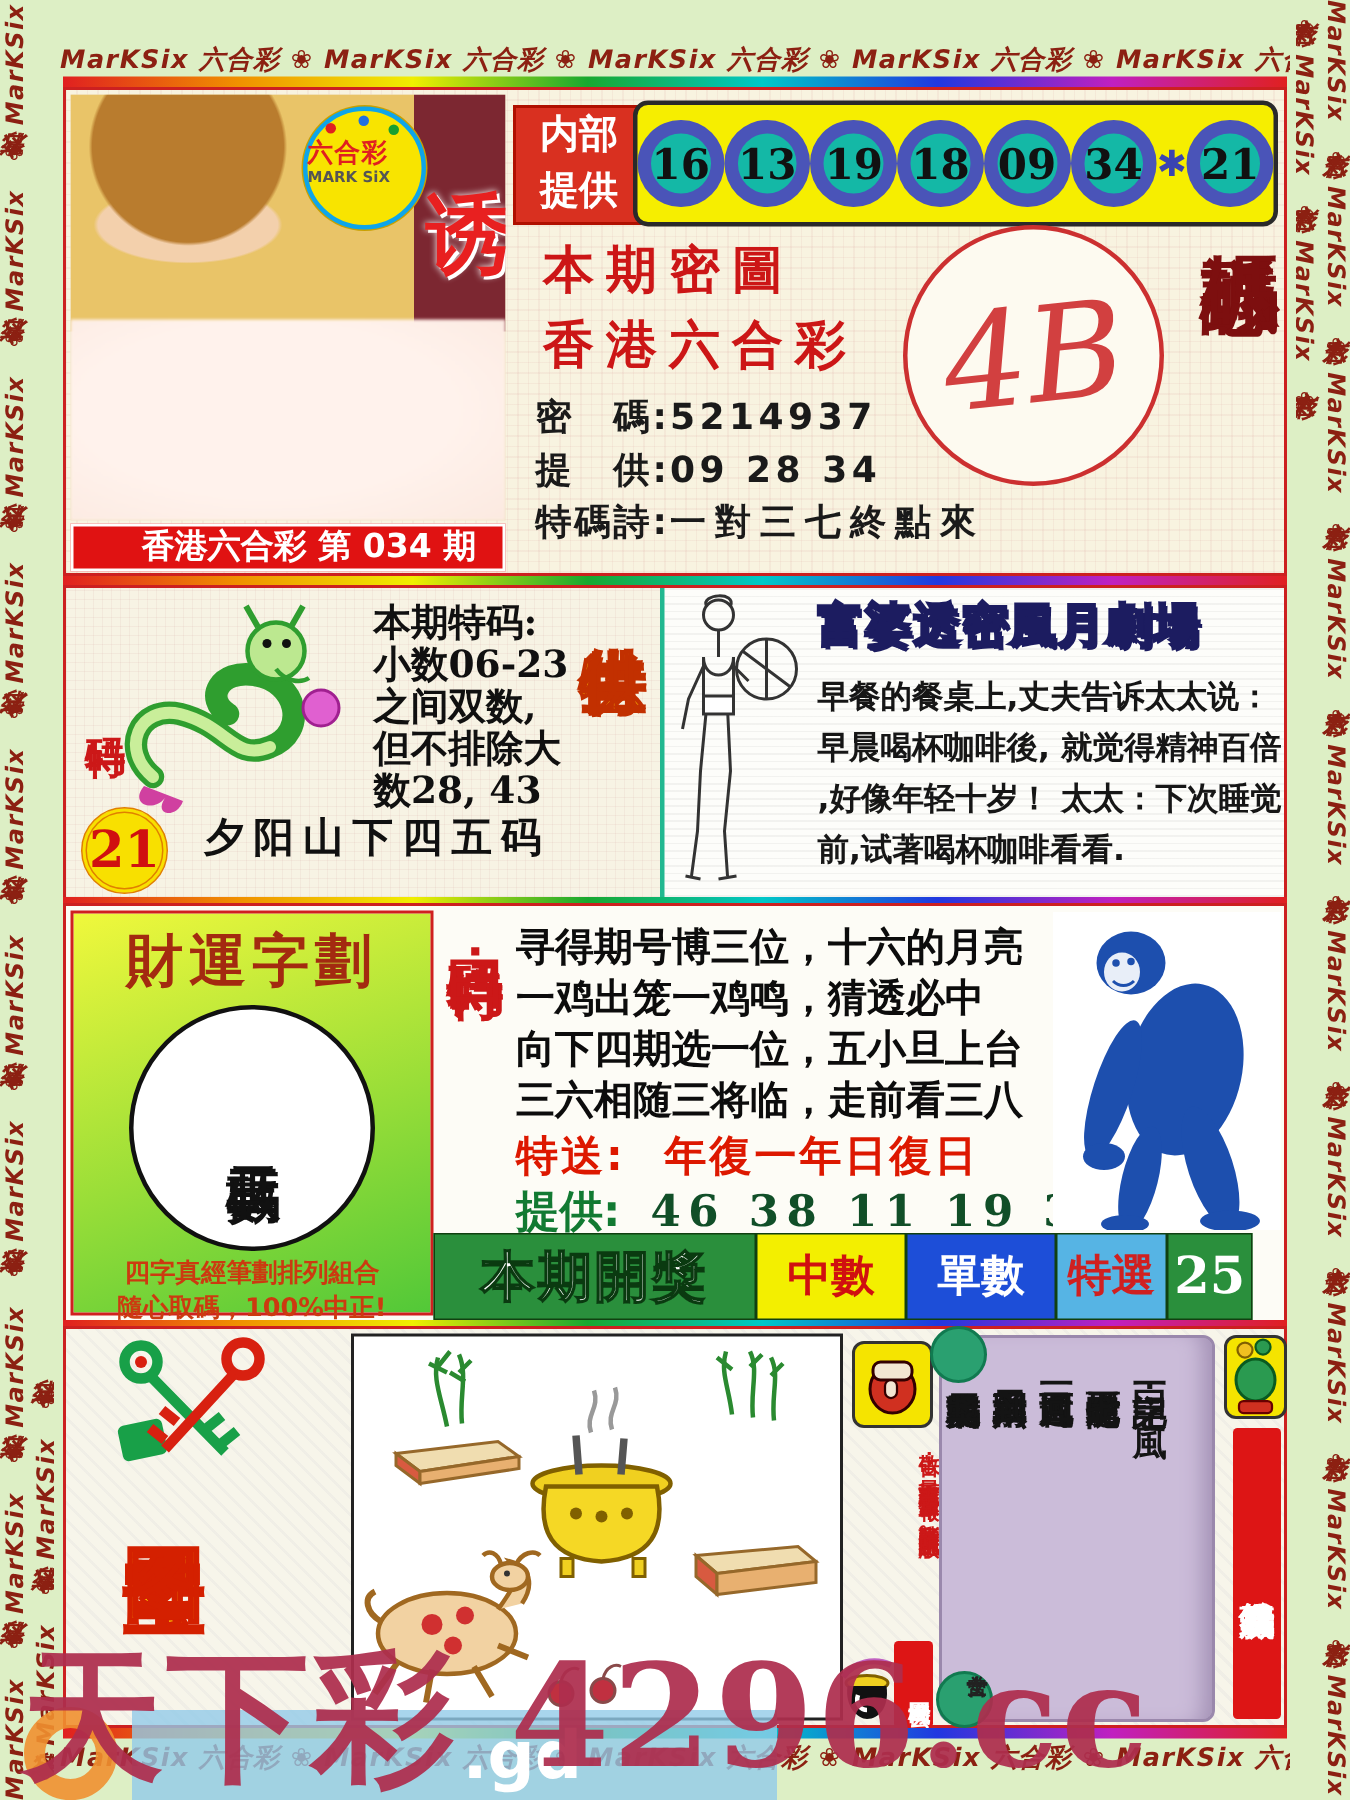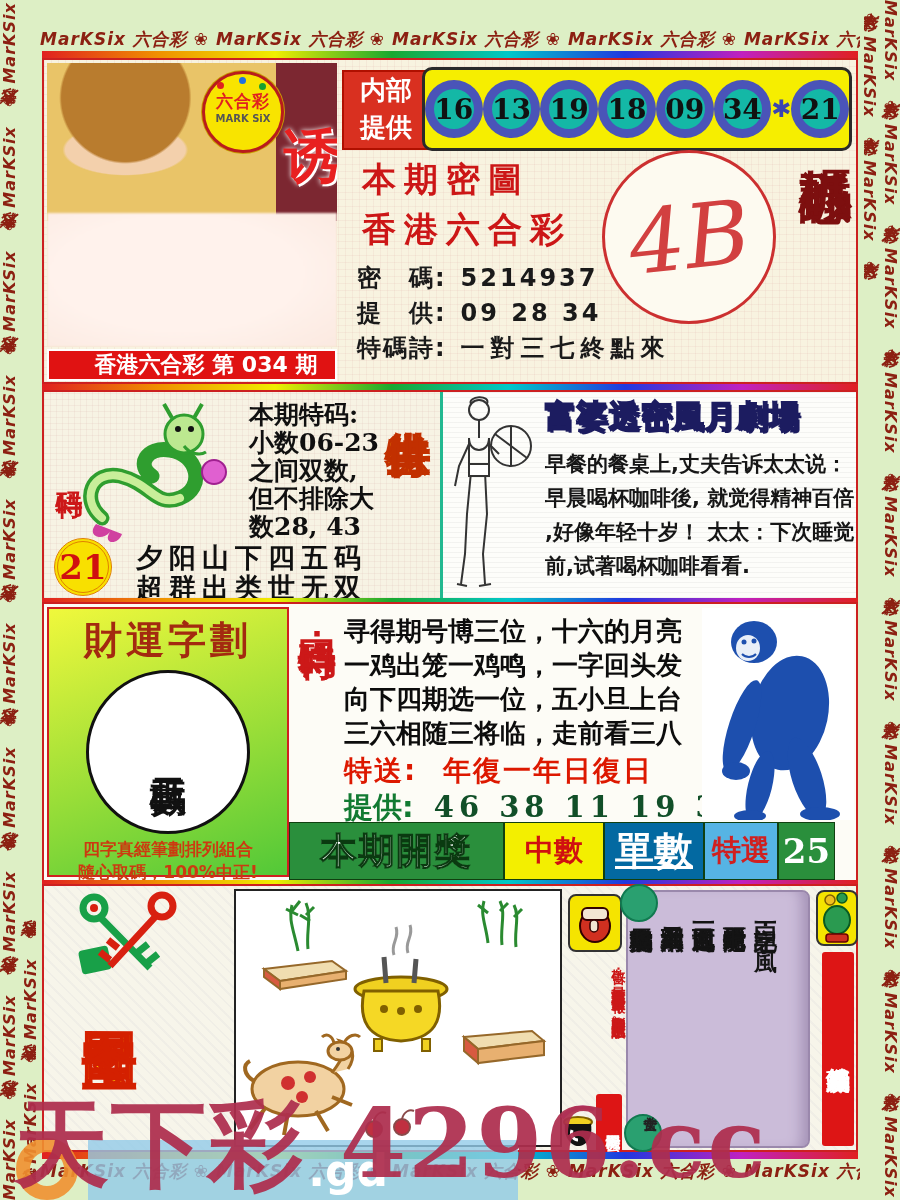--- a/index.html
+++ b/index.html
@@ -31,41 +31,41 @@
   .photo-top{position:absolute;left:0;top:0;width:290px;height:158px;
     background:
       radial-gradient(circle at 27% 22%,#b97c2e 0 26%,transparent 27%),
       radial-gradient(ellipse at 27% 55%,#f3d0ac 0 20%,transparent 21%),
       radial-gradient(circle at 22% 52%,#3a2a1a 0 2.5%,transparent 3%),
       radial-gradient(circle at 33% 52%,#3a2a1a 0 2.5%,transparent 3%),
       linear-gradient(90deg,#e9c468 0 79%,#7c2731 79% 100%);}
   .photo-bottom{position:absolute;left:0;top:150px;width:290px;height:134px;
     background:radial-gradient(ellipse at 45% 45%,#fff2ec 0 55%,#fbe9e0 100%);filter:blur(1px);}
   .logo{left:155px;top:8px;width:76px;height:76px;border-radius:50%;background:#f8e400;
-    border:3px solid #b91c1c;box-shadow:0 0 0 1px #c8a000;text-align:center;}
+    border:3px solid #0ea5e9;box-shadow:0 0 0 1px #c8a000;text-align:left;}
   .logo .cn{margin-top:16px;font-size:17px;font-weight:bold;color:#e02020;letter-spacing:1px;}
   .logo .en{font-size:10px;font-weight:bold;color:#555;}
   .logo .dot{position:absolute;border-radius:50%;width:7px;height:7px;}
   .lure-char{left:237px;top:55px;font-size:58px;font-weight:bold;color:#e82020;
     text-shadow:0 0 5px #fff,2px 2px 0 #fff;font-family:"DejaVu Serif",serif;}
   .issue-bar{left:3px;top:289px;width:290px;height:32px;background:#e01212;border:2px solid #fff;
     box-sizing:border-box;color:#fff;font-size:22px;font-weight:bold;text-align:center;line-height:28px;padding-left:28px;}
   .inner-box{left:298px;top:10px;width:88px;height:80px;background:#d93020;border:2px solid #b01000;
     box-sizing:border-box;color:#fff;font-size:26px;font-weight:bold;text-align:center;line-height:37px;
     font-family:"DejaVu Serif",serif;}
   .num-box{left:378px;top:7px;width:430px;height:84px;background:#f6ee00;border:3px solid #2a2a2a;
     border-radius:10px;box-sizing:border-box;display:flex;align-items:center;justify-content:space-evenly;}
   .ball{width:40px;height:40px;border-radius:50%;background:#14b8a6;border:9px solid #4a54b8;
     display:flex;align-items:center;justify-content:center;font-size:28px;font-weight:bold;color:#111;
     font-family:"DejaVu Serif",serif;}
   .numstar{color:#3a44b0;font-size:24px;font-weight:bold;}
   .secret-t{left:318px;font-size:34px;font-weight:bold;color:#cc1616;letter-spacing:8px;
     font-family:Liberation Mono, monospace;}
   .krow{left:313px;font-size:24px;color:#1a1a1a;font-weight:bold;}
-  .krow .lab{letter-spacing:2px;} .krow .val{margin-left:14px;letter-spacing:3px;}
+  .krow .lab{letter-spacing:2px;} .krow .val{letter-spacing:3px;}
   .code-circle{left:558px;top:90px;width:168px;height:168px;border:3px solid #cc3030;border-radius:50%;
     background:#fdfaf0;display:flex;align-items:center;justify-content:center;}
   .code-circle span{font-size:88px;font-style:italic;color:#d24040;font-family:"DejaVu Serif",serif;
     transform:rotate(-6deg);}
   .heart-col{left:752px;top:68px;font-size:52px;font-weight:bold;color:#7d0f0f;line-height:1.18;
     font-family:"DejaVu Serif",serif;}
 
   
   #sec2{top:390px;height:210px;background:#f7f3e4;
     background-image:repeating-linear-gradient(0deg,rgba(200,140,140,.10) 0 1px,transparent 1px 6px),
@@ -99,21 +99,21 @@
   .poem-label{left:252px;top:8px;font-size:38px;font-weight:bold;color:#cc1818;line-height:1.05;}
   .pline{left:300px;font-size:26px;font-weight:bold;color:#0c0c0c;font-family:"DejaVu Serif",serif;white-space:nowrap;}
   .spec-row{left:300px;top:148px;font-size:28px;font-weight:bold;color:#dd1800;letter-spacing:2px;}
   .prov-row{left:300px;top:184px;font-size:29px;font-weight:bold;color:#127a32;}
   .prov-row .val{color:#114f28;letter-spacing:5px;margin-left:10px;font-family:"DejaVu Serif",serif;}
   .monkey-box{left:658px;top:4px;width:152px;height:212px;background:#fff;}
   .drawbar{left:245px;top:218px;width:567px;height:58px;display:flex;}
   .drawbar>div{display:flex;align-items:center;justify-content:center;font-weight:bold;box-sizing:border-box;border:1px solid #104010;}
   .db-title{width:215px;background:#2a8f3c;color:#fff;font-size:36px;letter-spacing:2px;-webkit-text-stroke:1px #0a3a10;}
   .db-mid{width:100px;background:#f3ef00;color:#d01010;font-size:29px;}
-  .db-single{width:100px;background:#0369a1;color:#fff;font-size:39px;text-decoration:underline;}
+  .db-single{width:100px;background:#1d4ed8;color:#fff;font-size:29px;}
   .db-spec{width:74px;background:#56b4e4;color:#d02020;font-size:29px;}
   .db-num{width:57px;background:#2a8f3c;color:#fff;font-size:34px;font-family:"DejaVu Serif",serif;}
 
   
   #sec4{top:884px;height:268px;background:#f7f5ea;
     background-image:repeating-linear-gradient(45deg,rgba(150,150,180,.07) 0 2px,transparent 2px 8px);}
   .treasure-label{left:36px;top:104px;font-size:54px;font-weight:bold;color:#ffd200;line-height:1.12;
     -webkit-text-stroke:2px #d42000;font-family:"DejaVu Serif",serif;}
   .pictureframe{left:190px;top:3px;width:328px;height:258px;background:#fff;border:2px solid #222;box-sizing:border-box;}
   .notice-icon{left:524px;top:8px;width:54px;height:58px;background:#f5e400;border:2px solid #333;border-radius:8px;box-sizing:border-box;}
@@ -216,21 +216,20 @@
       <path d="M24,128 C14,140 30,146 38,136 C30,148 46,150 50,138" fill="#d040a0"></path>
     </svg>
     <div class="abs tema-v vtext">特码</div>
     <div class="abs circ21">21</div>
     <div class="abs zline" style="top:6px">本期特码:</div>
     <div class="abs zline" style="top:34px">小数06-23</div>
     <div class="abs zline" style="top:62px">之间双数,</div>
     <div class="abs zline" style="top:90px">但不排除大</div>
     <div class="abs zline" style="top:118px">数28, 43</div>
     <div class="abs zcouplet" style="top:148px">夕阳山下四五码</div>
-    <div class="abs zcouplet" style="top:178px">超群出类世无双</div>
     <div class="abs shengxiao vtext">生肖特供</div>
 
     <div class="abs theater">
       <svg style="position:absolute;left:4px;top:2px" width="95" height="202" viewBox="0 0 95 202">
         <g stroke="#333" stroke-width="2" fill="none">
           <circle cx="32" cy="16" r="10"></circle>
           <path d="M24,10 C20,2 44,0 40,10"></path>
           <path d="M32,26 L32,44 M22,44 C22,60 42,60 42,44 M22,44 L22,78 L42,78 L42,44"></path>
           <path d="M22,50 L12,72 L8,92 M42,50 L52,60"></path>
           <circle cx="64" cy="52" r="20"></circle>
@@ -257,21 +256,21 @@
         <div class="vtext">三數二碼</div>
       </div>
       <div class="foot">
         <div>四字真經筆劃排列組合</div>
         <div>隨心取碼，100%中正!</div>
       </div>
     </div>
 
     <div class="abs poem-label vtext">特码诗曰：</div>
     <div class="abs pline" style="top:10px">寻得期号博三位，十六的月亮</div>
-    <div class="abs pline" style="top:44px">一鸡出笼一鸡鸣，一字回头发</div>
+    <div class="abs pline" style="top:44px">一鸡出笼一鸡鸣，猜透必中</div>
     <div class="abs pline" style="top:78px">向下四期选一位，五小旦上台</div>
     <div class="abs pline" style="top:112px">三六相随三将临，走前看三八</div>
     <div class="abs spec-row">
       <span>特送:</span>
       <span style="margin-left:14px">年復一年日復日</span>
     </div>
     <div class="abs prov-row">
       <span>提供:</span>
       <span class="val">46 38 11 19 30 27 04</span>
     </div>

